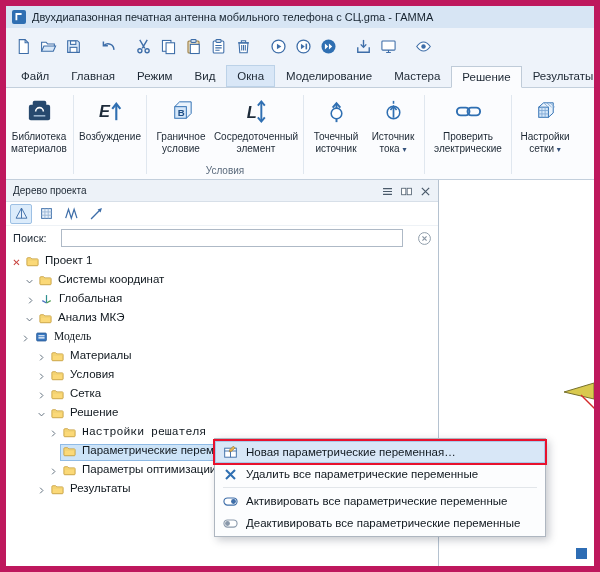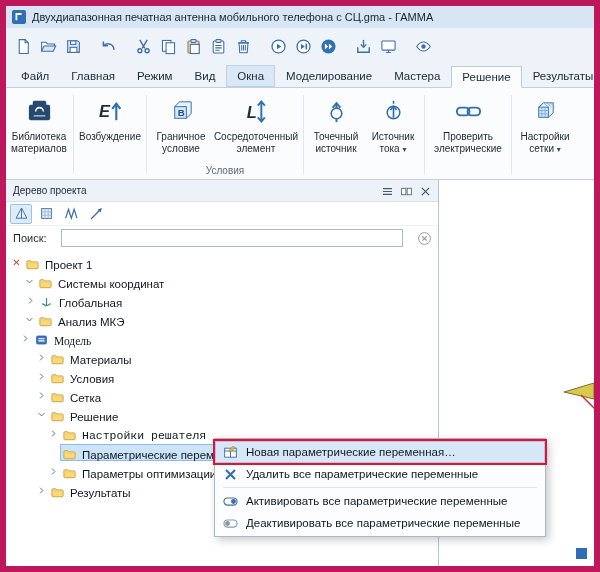--- a/index.html
+++ b/index.html
@@ -55,21 +55,21 @@
   .tp-search label { font-size:11px; color:#1c2733; }
   .search-input { flex:1; height:18px; border:1px solid #aeb9c6; background:#fff; font-size:11px; padding:0 4px; font-family:inherit; }
   .search-clear { width:15px; height:15px; flex:0 0 15px; display:inline-flex; cursor:default; }
 
   
   .tree { flex:1; background:#fff; padding-top:3px; overflow:hidden; font-size:11.5px; color:#10181f; }
   .tree-row { height:19px; display:flex; align-items:center; white-space:nowrap; }
   .chev { width:14px; height:14px; flex:0 0 14px; display:inline-flex; align-items:center; justify-content:center; }
   .chev svg { width:9px; height:9px; stroke:#5c6b7a; fill:none; stroke-width:1.7; }
   .close-red { width:13px; flex:0 0 13px; color:#c8413c; font-size:10px; font-weight:bold; text-align:center; }
-  .row-content { display:inline-flex; align-items:flex-end; height:17px; padding:0 4px 0 2px; }
+  .row-content { display:inline-flex; align-items:flex-start; height:17px; padding:0 4px 0 2px; }
   .row-content.sel { background:#cde4f8; box-shadow:inset 0 0 0 1px #8fbbe6; }
   .ticon { width:16px; height:14px; flex:0 0 16px; display:inline-flex; margin-right:4px; }
   .ticon svg { width:15px; height:14px; }
 
   
   .viewport { flex:1; position:relative; background:#fff; min-width:0; }
   .vp-arrow { position:absolute; right:-1px; top:200px; width:34px; height:34px; }
   .vp-marker { position:absolute; right:7px; bottom:7px; width:11px; height:11px; background:#2e6db4; }
 
   

